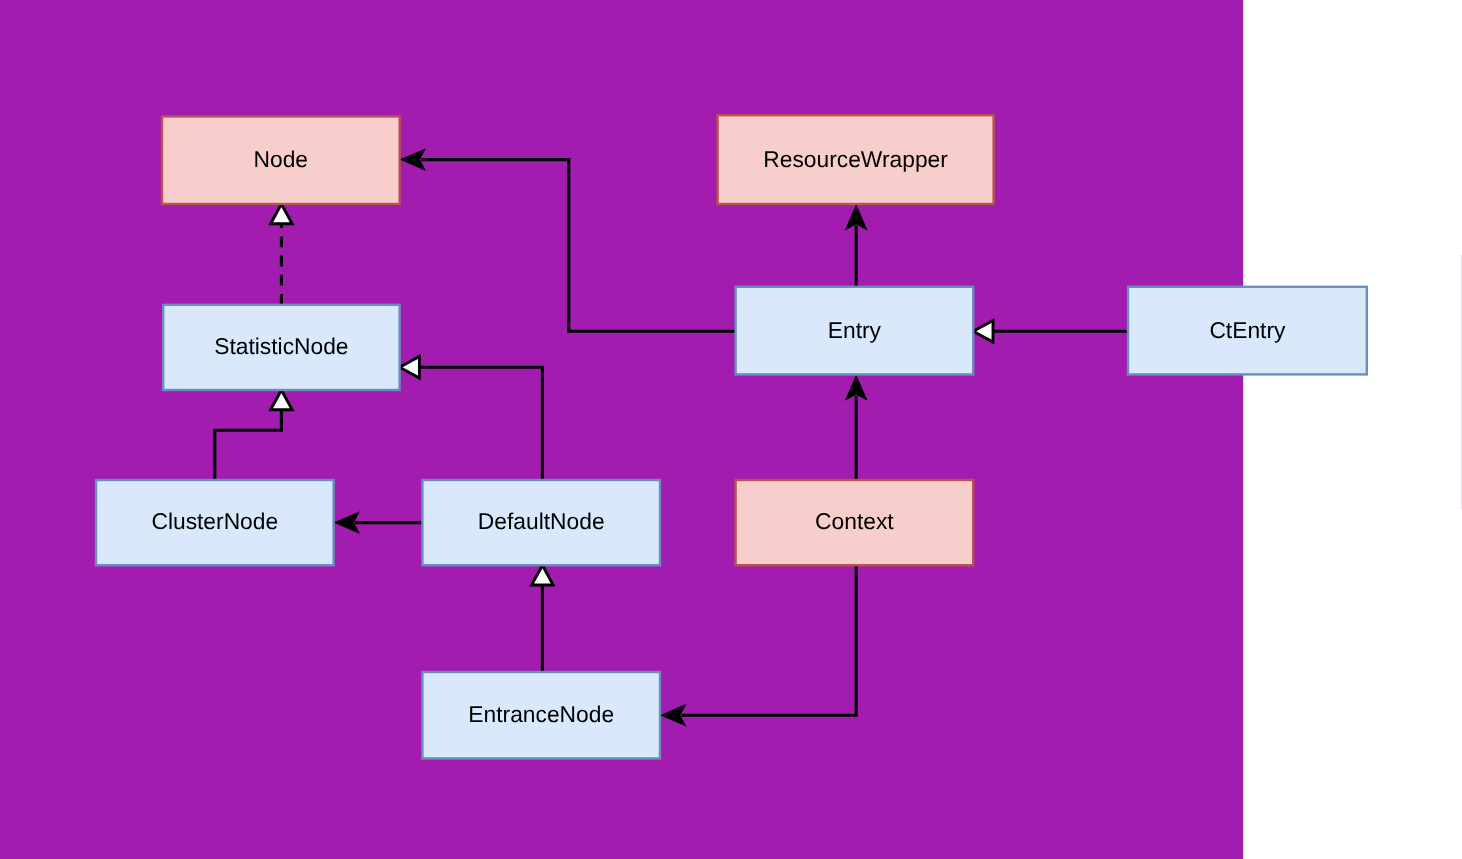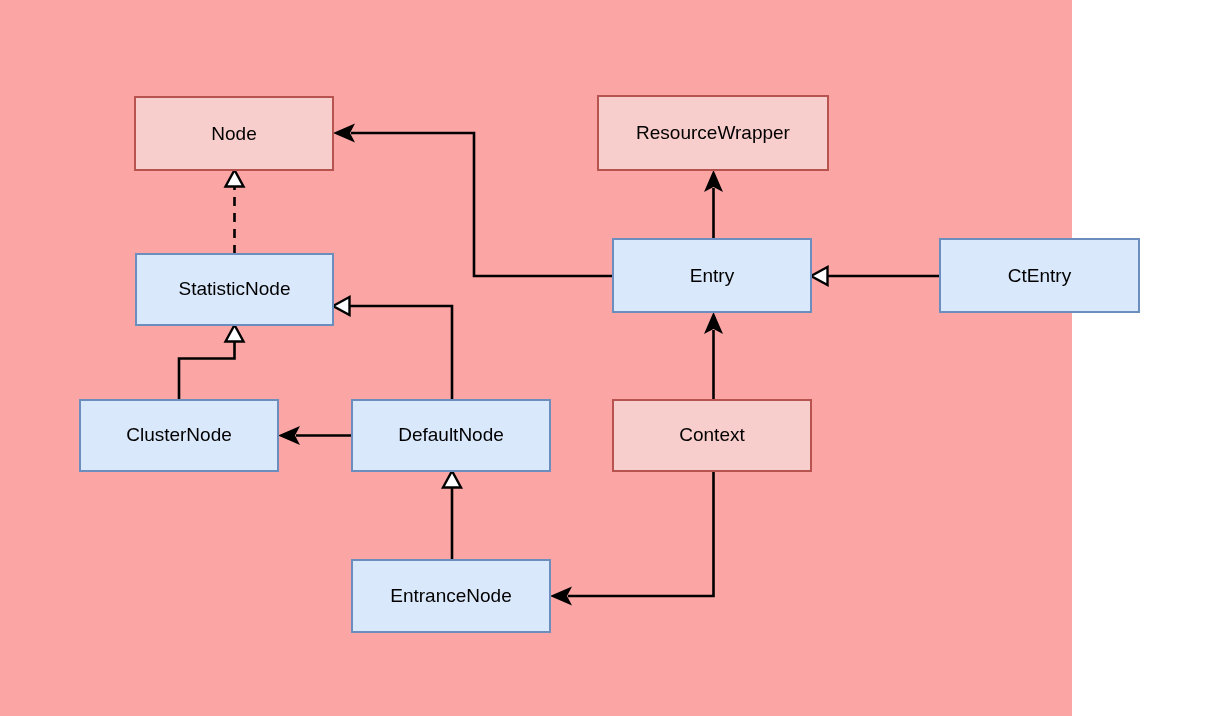--- a/index.html
+++ b/index.html
@@ -11,22 +11,21 @@
   body {
     width: 1218px;
     height: 716px;
     font-family: "Liberation Sans", sans-serif;
     overflow: hidden;
   }
   #diagram-root {
     position: relative;
     width: 1036px;
     height: 716px;
-    background: #fca5a5;
-    padding-left: 36px;
+    background: #a21caf;
   }
   svg#diagram-svg {
     position: absolute;
     top: 0;
     left: 0;
     width: 1218px;
     height: 716px;
     display: block;
   }
   .node-box {

